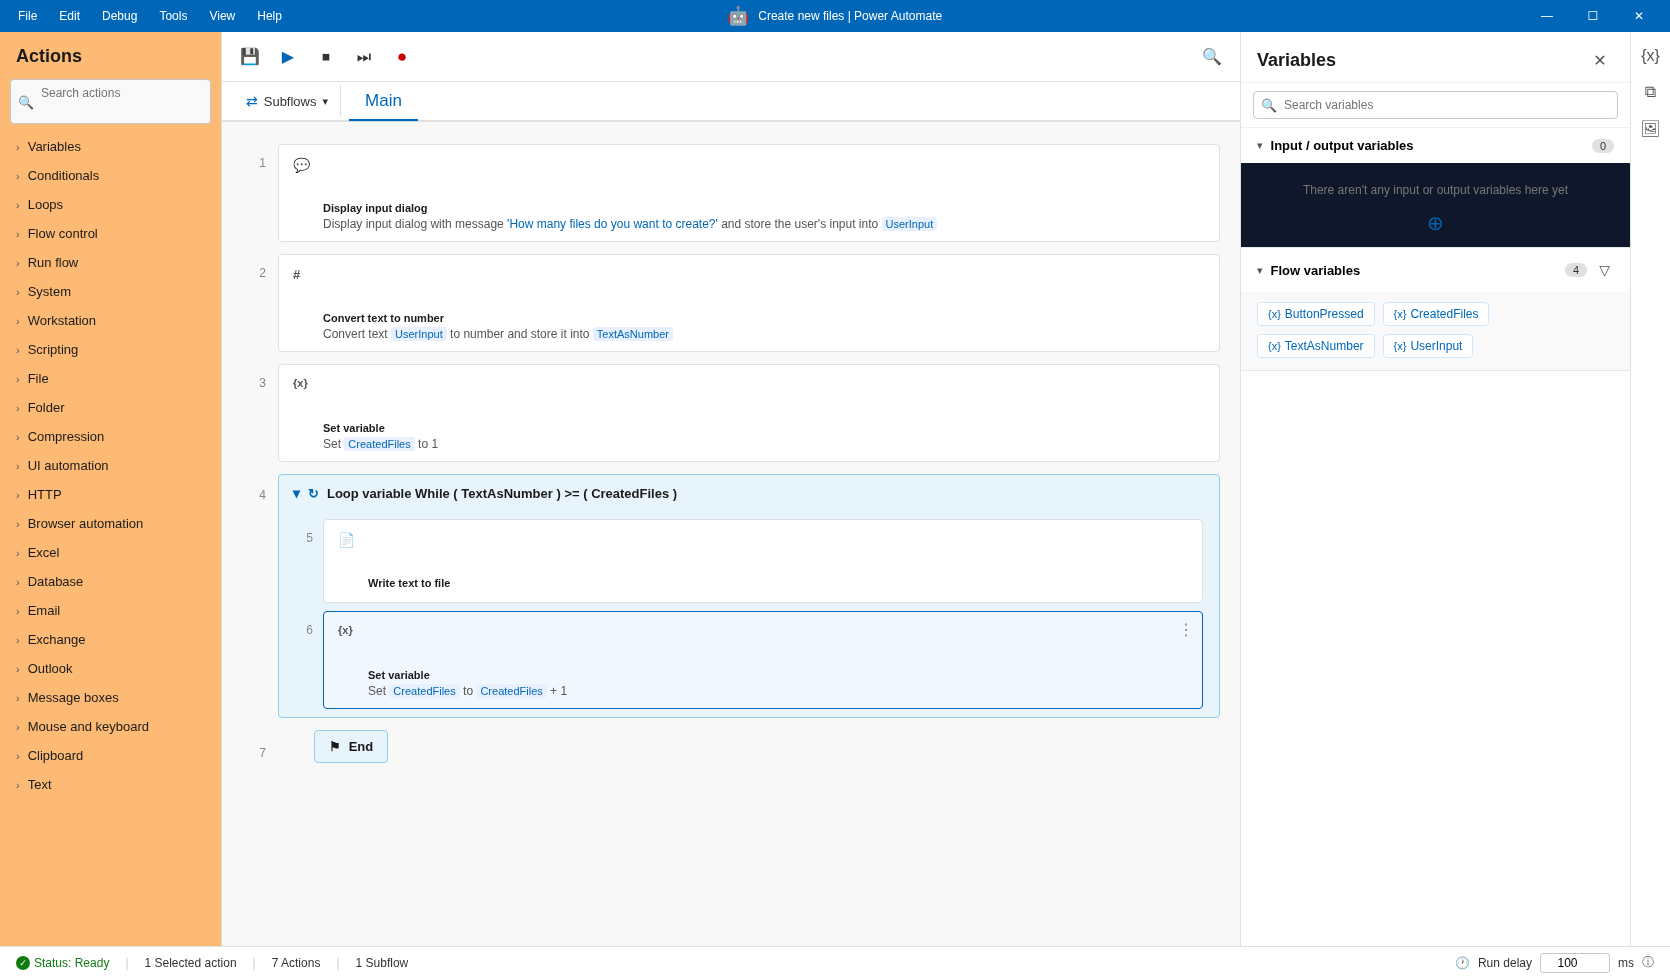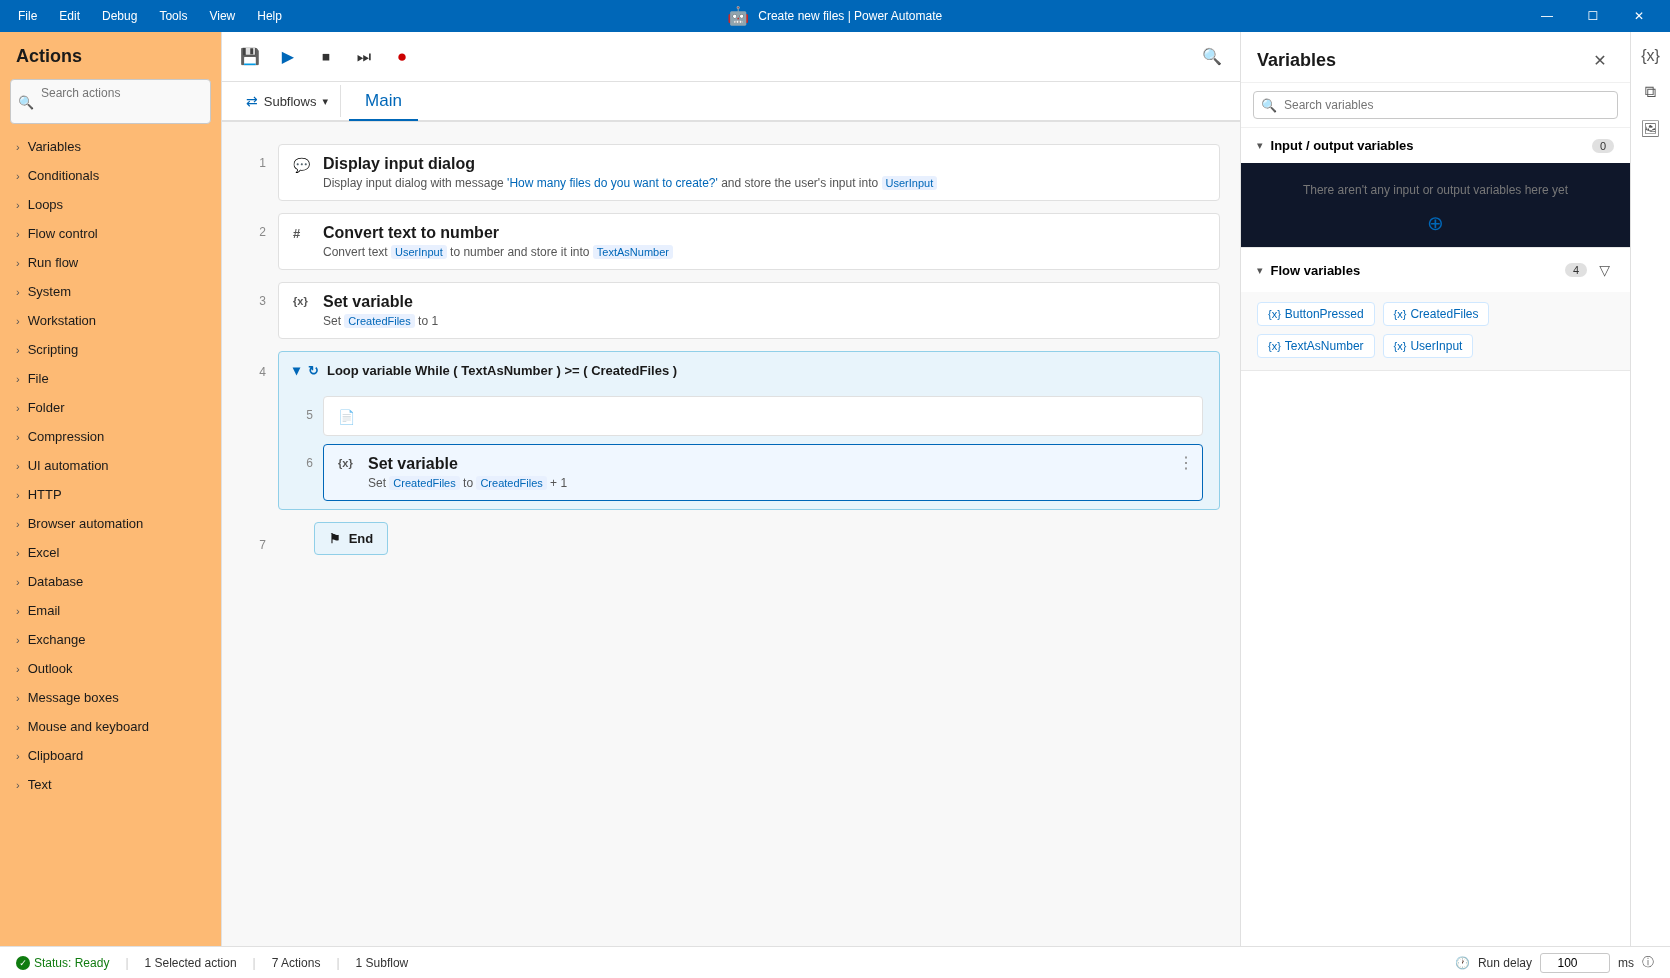--- a/index.html
+++ b/index.html
@@ -206,21 +206,21 @@
       position: relative;
     }
     .step-icon {
       width: 20px;
       flex-shrink: 0;
       padding-top: 2px;
       color: #555;
       font-size: 14px;
     }
     .step-content { flex: 1; }
-    .step-title { font-weight: 600; font-size: 16px; color: #1a1a1a; margin-bottom: 3px; }
+    .step-title { font-weight: 600; font-size: 11px; color: #1a1a1a; margin-bottom: 3px; margin-top: 47px; }
     .step-desc { font-size: 12px; color: #555; }
     .step-desc .var-blue { color: #0067b8; background: #e8f0fe; padding: 1px 4px; border-radius: 3px; font-size: 11px; }
     .step-desc .var-link { color: #0067b8; text-decoration: none; }
     .step-more {
       position: absolute;
       right: 8px;
       top: 8px;
       color: #888;
       cursor: pointer;
       font-size: 16px;
@@ -682,20 +682,21 @@
               <span style="color:#0067b8;">↻</span>
               <span><strong>Loop variable</strong> While ( <span class="var-blue">TextAsNumber</span> ) &gt;= ( <span class="var-blue">CreatedFiles</span> )</span>
             </div>
             <div class="loop-body">
 
               <div class="loop-step">
                 <div class="loop-step-number">5</div>
                 <div class="loop-step-card">
                   <div class="step-icon">📄</div>
                   <div class="step-content">
+                    <div class="step-title">Write text to file</div>
                   </div>
                 </div>
               </div>
 
               <div class="loop-step">
                 <div class="loop-step-number">6</div>
                 <div class="loop-step-card selected">
                   <div class="step-icon" style="font-size:11px;font-weight:700;">{x}</div>
                   <div class="step-content">
                     <div class="step-title">Set variable</div>

